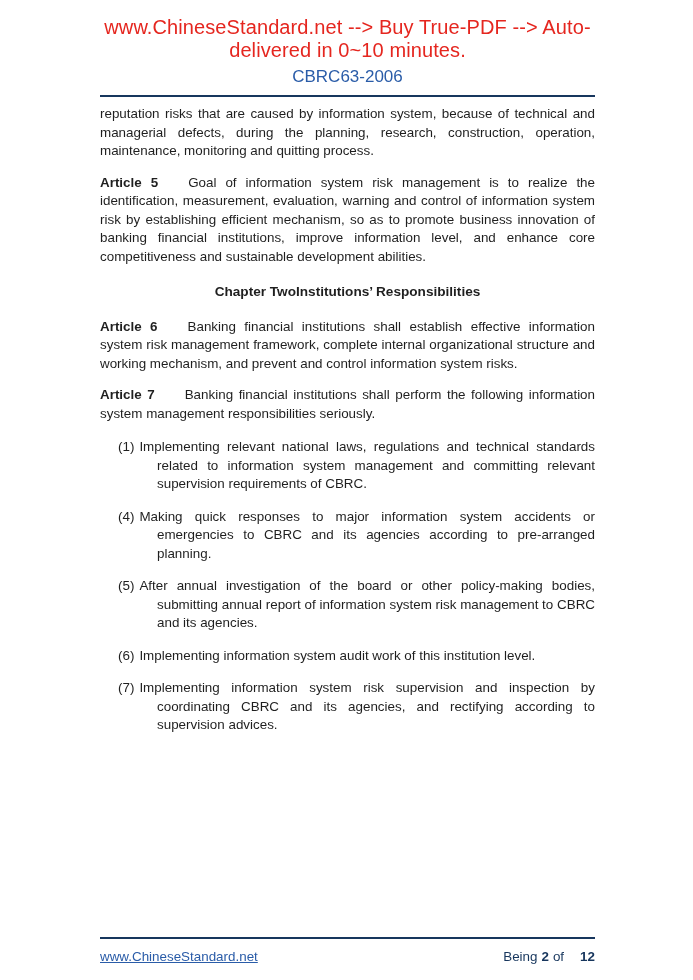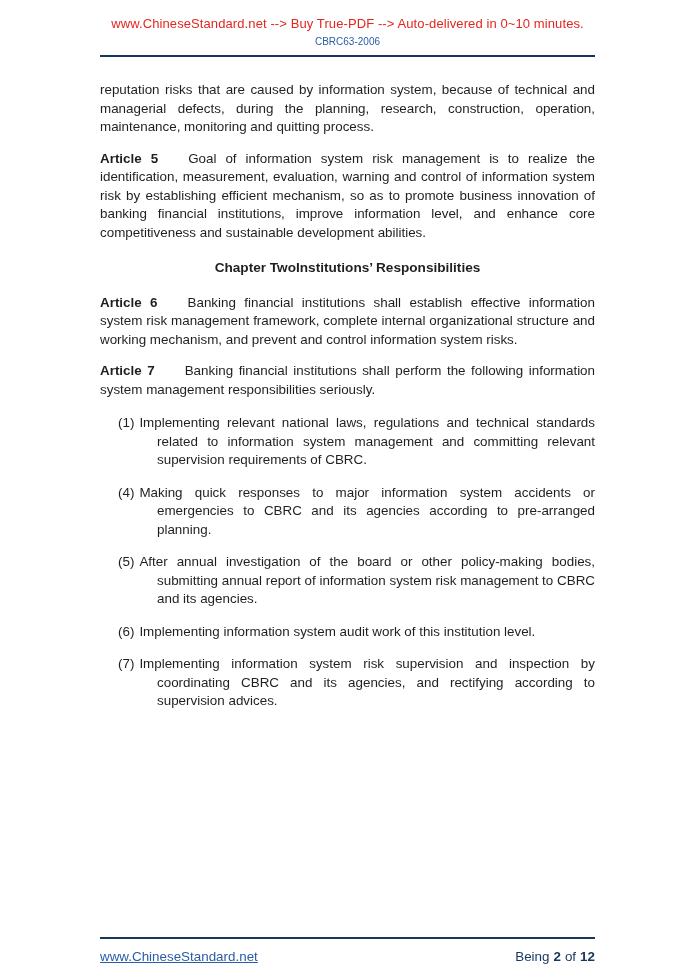--- a/index.html
+++ b/index.html
@@ -16,46 +16,46 @@
     background: #ffffff;
     display: flex;
     flex-direction: column;
     overflow: hidden;
     font-family: "Liberation Sans", sans-serif;
     color: #1f1f1f;
   }
   
   .promo {
     color: #e5261f;
-    font-size: 13px;
+    font-size: 20px;
     text-align: center;
     letter-spacing: 0.1px;
   }
   .doc-code {
     color: #2a5ca8;
-    font-size: 10px;
+    font-size: 17px;
     text-align: center;
     margin-top: 5px;
   }
   .rule {
     border: none;
     border-top: 2px solid #17365d;
     margin: 8px 0 0 0;
   }
   
   .body-text {
     font-size: 13.4px;
     line-height: 18.5px;
   }
   .para {
     margin: 0 0 13px 0;
     text-align: justify;
   }
   .para.first {
-    margin-top: 24px;
+    margin-top: 8px;
   }
   .article-label {
     font-weight: bold;
     margin-right: 30px;
   }
   .chapter {
     font-size: 13.6px;
     font-weight: bold;
     text-align: center;
     margin: 17px 0 16px 0;
@@ -92,20 +92,21 @@
     cursor: pointer;
   }
   .page-indicator {
     color: #17365d;
   }
   .page-indicator span {
     margin-right: 4px;
   }
   .page-indicator span:last-child {
     margin-right: 0;
+    margin-left: 12px;
   }
   .num-bold {
     font-weight: bold;
   }
 </style>
 </head>
 <body>
 
 <div class="page">
 

